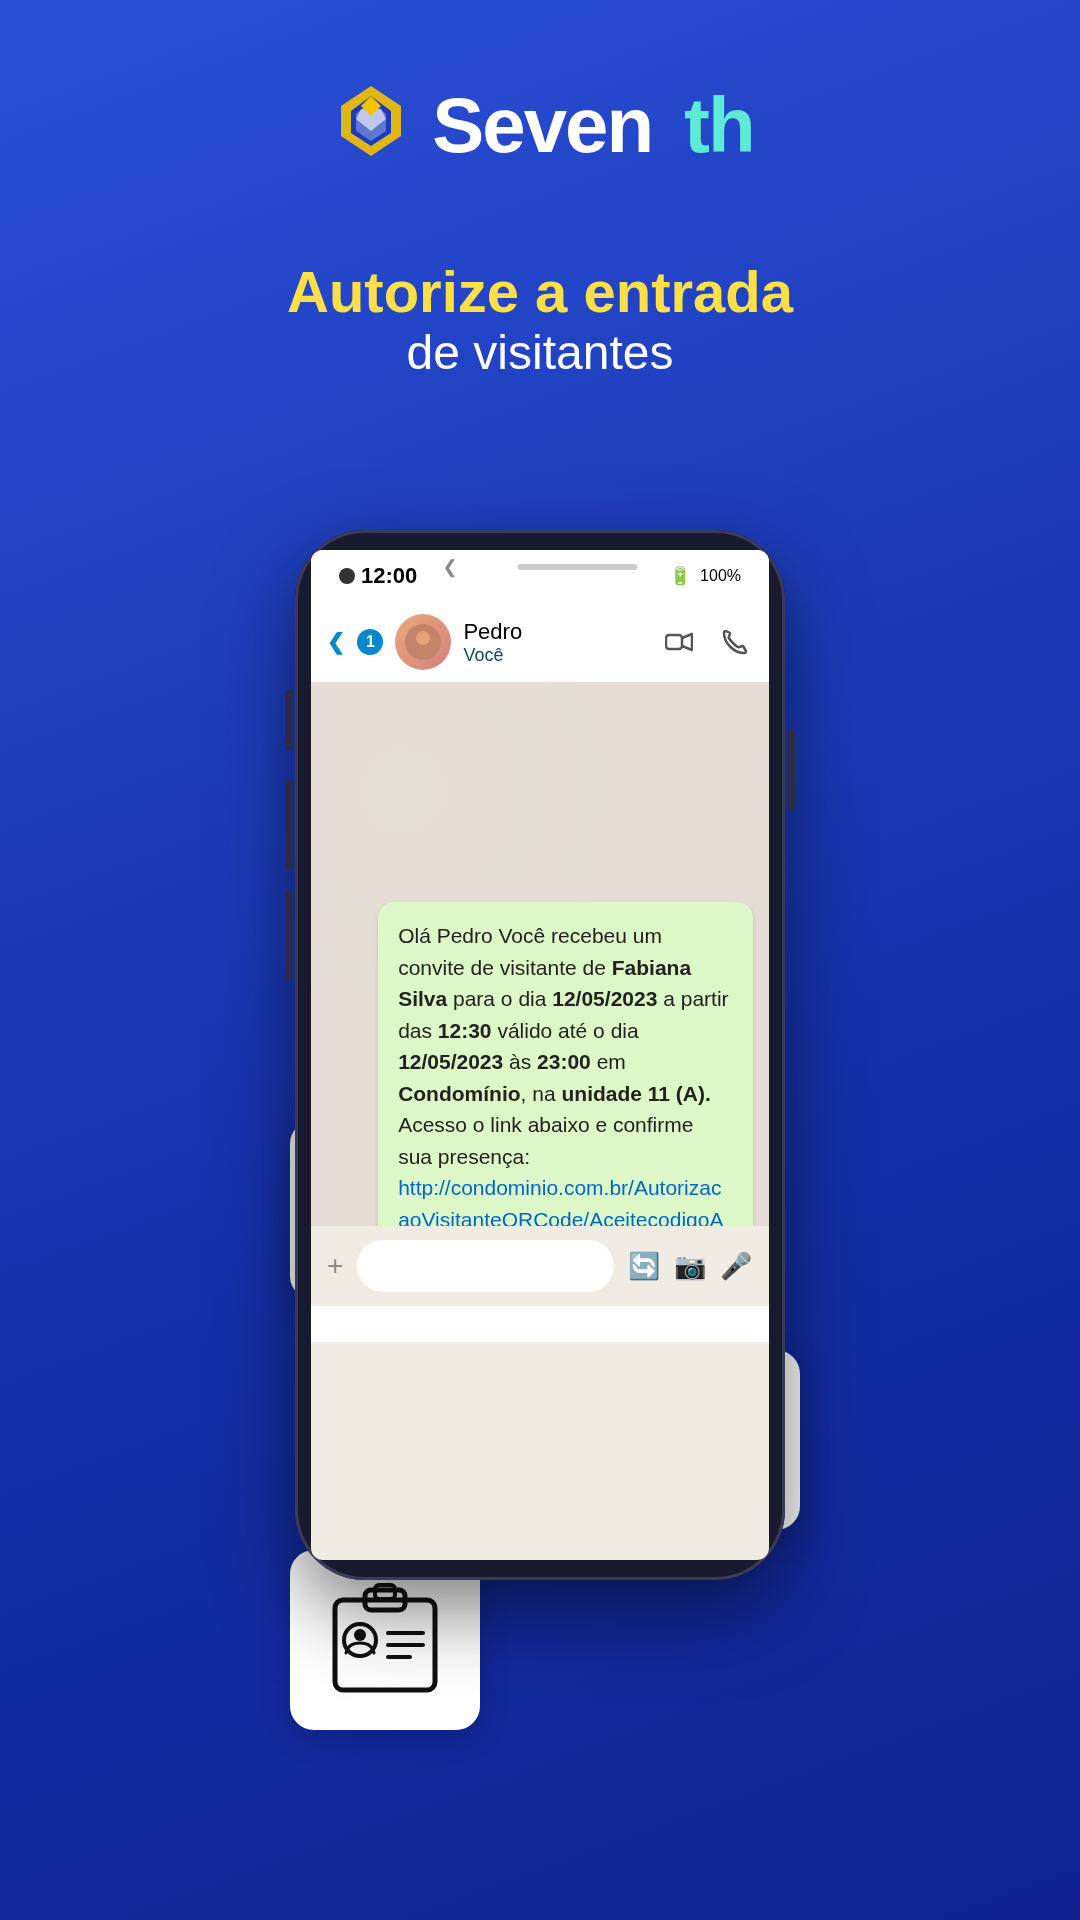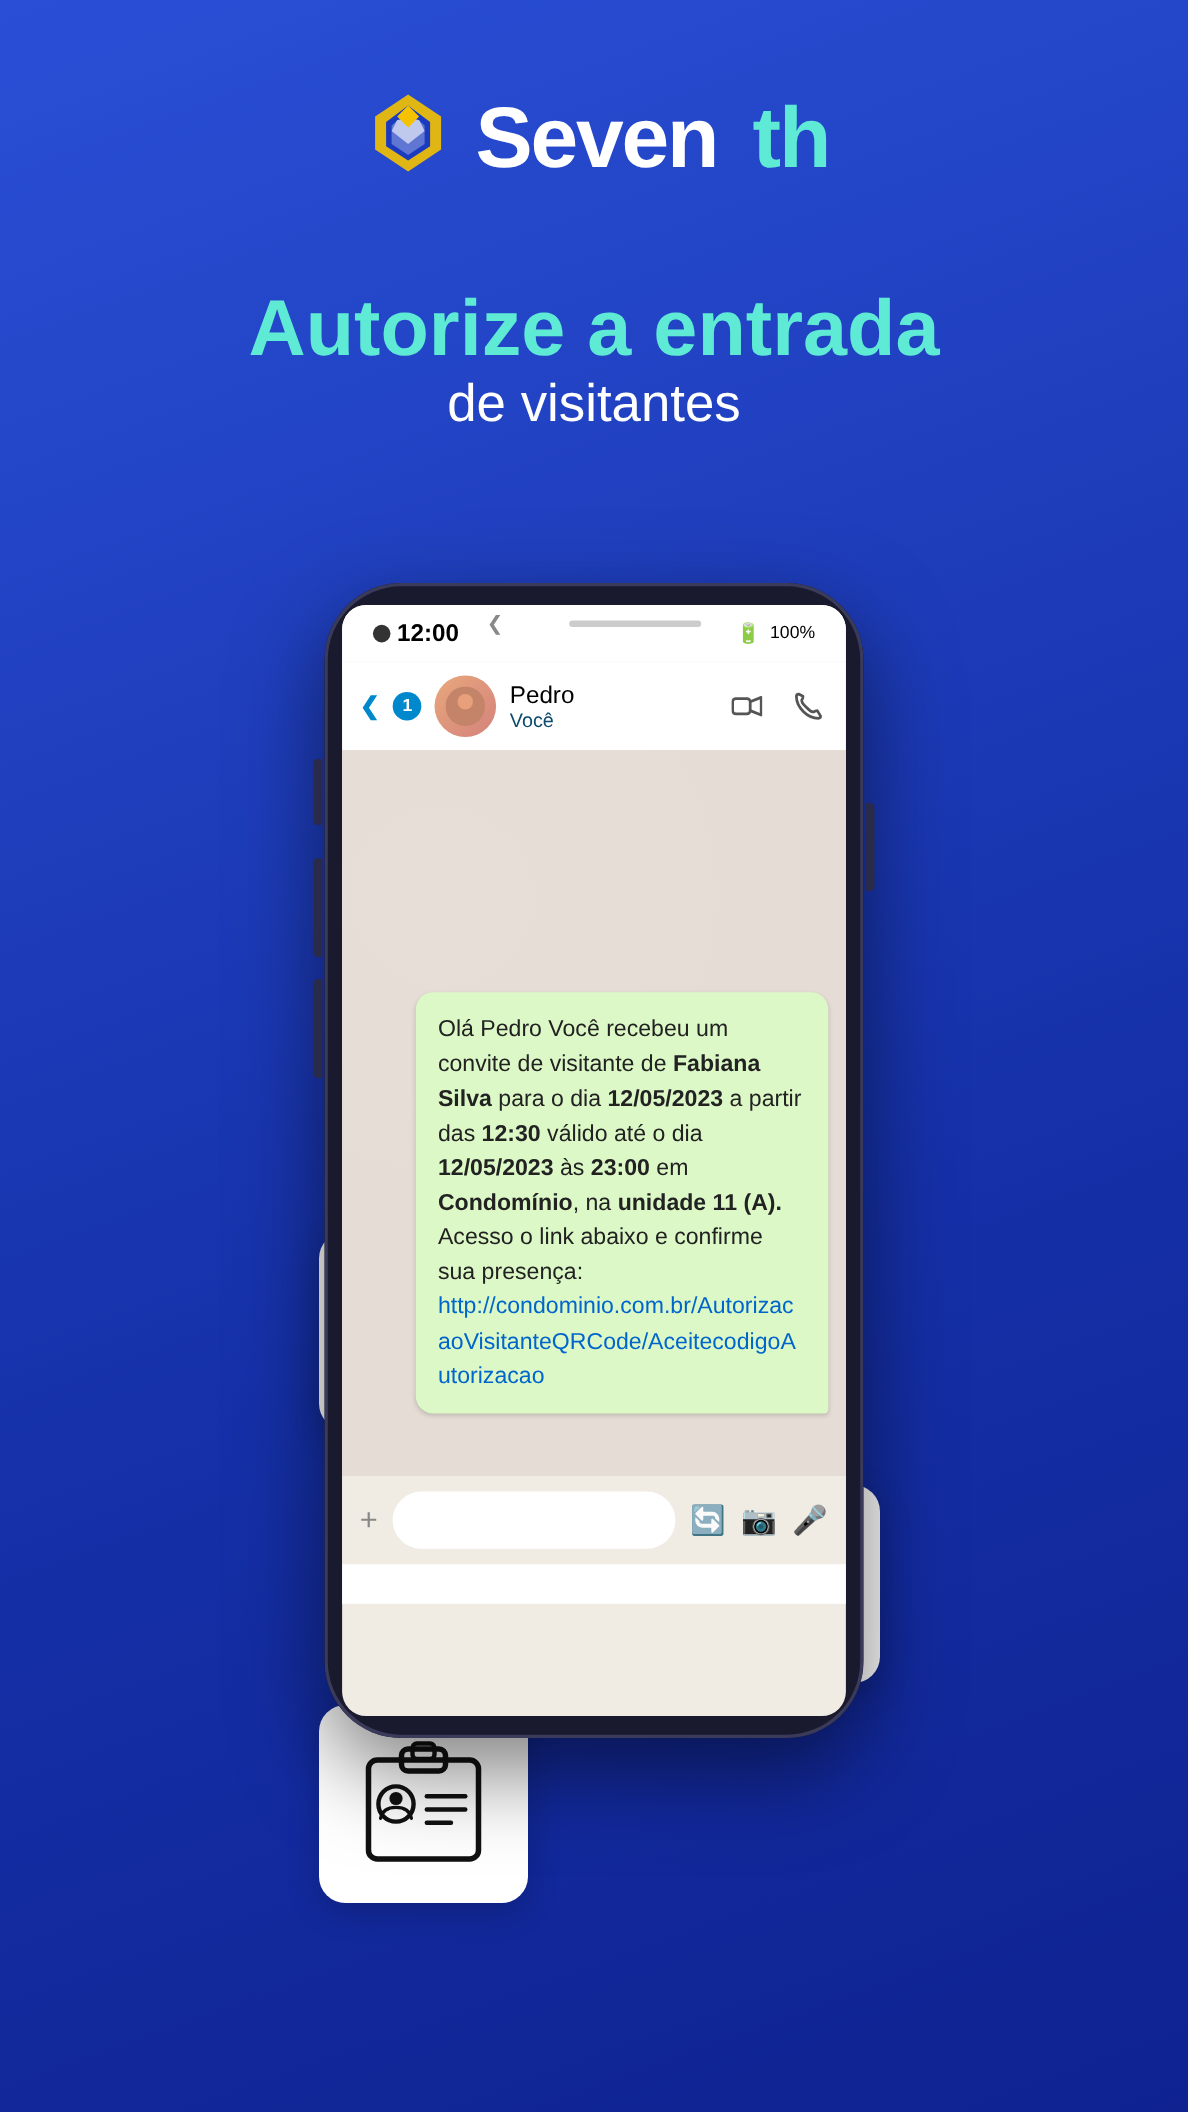--- a/index.html
+++ b/index.html
@@ -55,23 +55,23 @@
     
     .headline {
       position: absolute;
       top: 260px;
       left: 0;
       right: 0;
       text-align: center;
     }
 
     .headline-main {
-      font-size: 72px;
+      font-size: 58px;
       font-weight: 900;
-      color: #5eead4;
+      color: #fde047;
       line-height: 1.1;
     }
 
     .headline-sub {
       font-size: 48px;
       font-weight: 400;
       color: #fff;
       line-height: 1.2;
     }
 
@@ -96,21 +96,21 @@
       box-shadow: 0 30px 80px rgba(0,0,0,0.5), inset 0 0 0 3px #3a3a5a;
     }
 
     .phone-screen {
       position: absolute;
       top: 20px;
       left: 16px;
       right: 16px;
       bottom: 20px;
       background: #f0ece4;
-      border-radius: 22px;
+      border-radius: 12px;
       overflow: hidden;
     }
 
     
     .status-bar {
       height: 52px;
       background: #fff;
       display: flex;
       align-items: center;
       justify-content: space-between;
@@ -195,21 +195,21 @@
       justify-content: center;
       color: #555;
       font-size: 24px;
     }
 
     
     .chat-area {
       flex: 1;
       background: #e5ddd5;
       padding: 20px 16px;
-      height: 660px;
+      height: 544px;
       overflow: hidden;
       background-image: 
         radial-gradient(circle at 20% 20%, rgba(255,255,255,0.05) 0%, transparent 50%);
     }
 
     
     .message-bubble {
       background: #dcf8c6;
       border-radius: 16px 16px 4px 16px;
       padding: 18px 20px;

